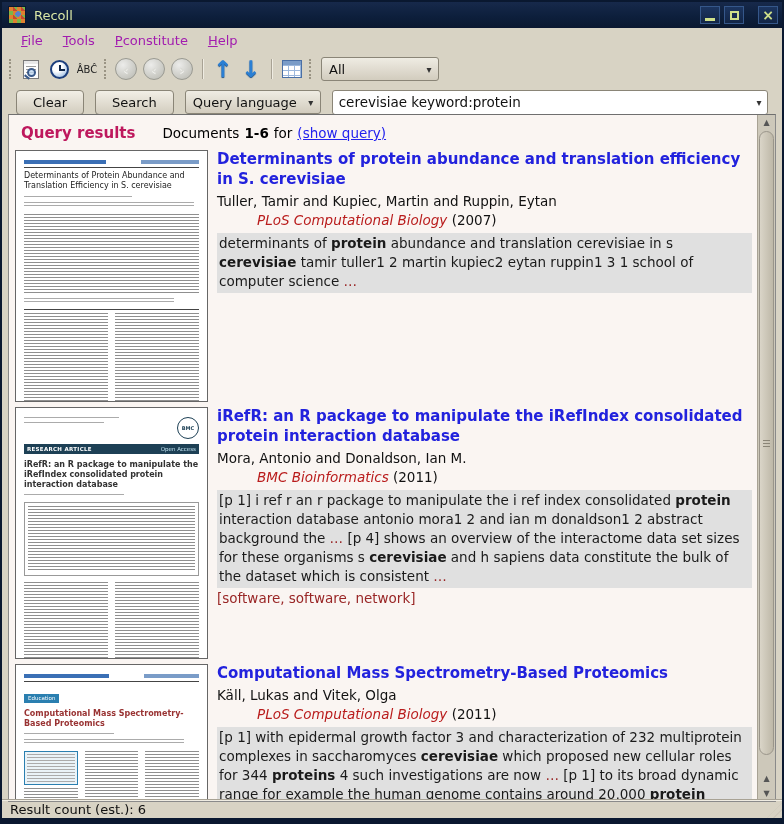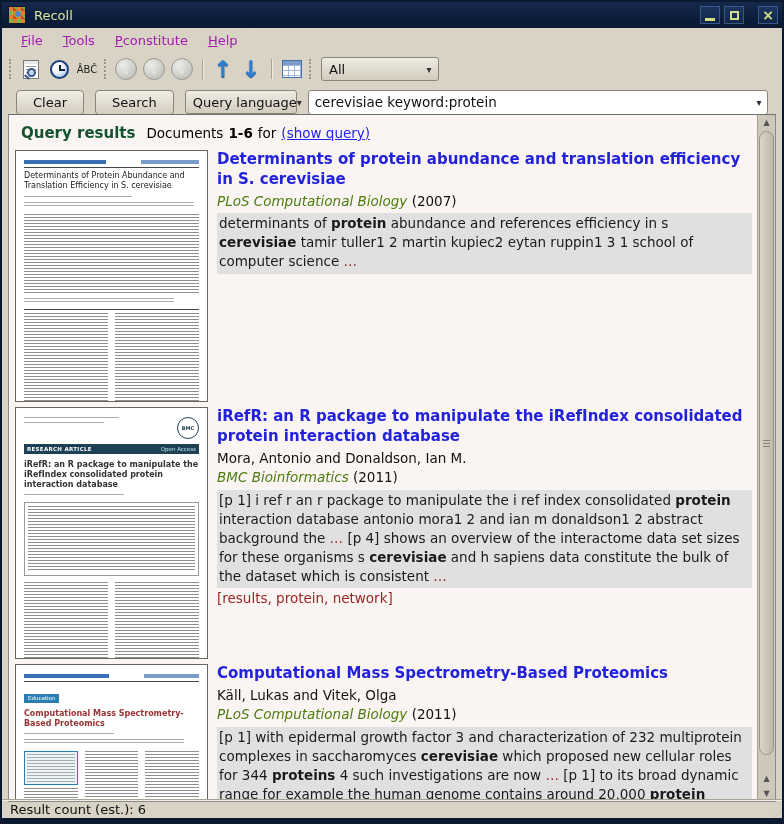--- a/index.html
+++ b/index.html
@@ -93,50 +93,50 @@
   .filter-combo { width:118px; margin-left:4px; }
 
   
   .searchrow { height:32px; display:flex; align-items:center; padding:0 14px 0 14px; gap:11px; }
   .push-btn {
     height:25px; padding:0 16px; font-size:13px; color:#111;
     background:linear-gradient(180deg,#f2efe6,#d2ccbe);
     border:1px solid #8a8577; border-radius:4px;
     display:flex; align-items:center; justify-content:center; font-family:inherit;text-align:right;
   }
-  .mode-combo { width:112px; }
+  .mode-combo { width:136px; }
   .search-combo { flex:1; height:25px; background:#ffffff; border:1px solid #8a8577;
     border-radius:3px; display:flex; align-items:center; }
   .search-combo input { flex:1; border:none; outline:none; background:transparent;
     font-family:inherit; font-size:13.5px; color:#111; padding:0 6px; }
   .search-combo .combo-arrow { width:16px; font-size:10px; color:#333; text-align:center; }
 
   
   .results-panel {
     position:absolute; left:6px; right:6px; top:112px; height:688px;
     background:#faf5f2; border:1px solid #8a8a8a; border-top-color:#6f6f6f;
     overflow:hidden;
   }
   .results-inner { position:absolute; left:0; top:0; right:19px; bottom:0; overflow:hidden; padding:4px 4px 0 6px; }
 
   .results-header { padding:5px 4px 8px 6px; display:flex; align-items:baseline; gap:5px; }
-  .rh-title { font-size:15px; font-weight:bold; color:#14532d; margin-right:6px; }
+  .rh-title { font-size:15px; font-weight:bold; color:#be185d; margin-right:22px; }
   .rh-text { font-size:13.5px; color:#000; }
   .rh-range { font-weight:bold; }
   .rh-link { font-size:13.5px; color:#2222ee; text-decoration:underline; }
 
   .result-row { display:flex; gap:8px; margin-bottom:5px; }
   .thumb-wrap { flex:0 0 194px; }
   .thumb { width:193px; height:252px; background:#ffffff; border:1px solid #666; overflow:hidden; padding:9px 8px; position:relative; }
 
   .result-text { flex:1; min-width:0; padding-top:0; }
   .r-title { font-size:15px; font-weight:bold; color:#2222dd; line-height:1.32; margin-bottom:3px; }
   .r-authors { font-size:13.5px; color:#111; line-height:1.3; margin-bottom:2px; }
   .r-journal-line { font-size:13.5px; line-height:1.3; margin-bottom:3px; }
-  .r-journal { color:#4d7c0f; font-style:italic; }
+  .r-journal { color:#b91c1c; font-style:italic;margin-left:40px; }
   .r-year { color:#111; }
   .r-snippet { background:#e0e0e0; font-size:13.5px; color:#1a1a1a; line-height:1.42; padding:1px 4px 2px 2px; }
   .r-keywords { font-size:13.5px; color:#992626; margin-top:2px; }
 
   
   .tl { background-image:repeating-linear-gradient(180deg,#8f8f8f 0 1px,transparent 1px 3px); }
   .tl-light { background-image:repeating-linear-gradient(180deg,#ababab 0 1px,transparent 1px 3px); }
   .t-row { display:flex; justify-content:space-between; align-items:flex-start; }
   .t-cols { display:flex; gap:7px; }
   .t-title { font-size:8px; line-height:1.25; color:#222; font-weight:500; }
@@ -275,25 +275,26 @@
           <div class="t-rule" style="margin-top:5px"></div>
           <div class="t-cols" style="margin-top:3px">
             <div class="tl" style="width:85px;height:92px"></div>
             <div class="tl" style="width:85px;height:92px"></div>
           </div>
 
         </div>
       </div>
       <div class="result-text">
         <div class="r-title"><span>Determinants of protein abundance and translation efficiency in </span><span style="">S. cerevisiae</span></div>
+        <div class="r-authors">Tuller, Tamir and Kupiec, Martin and Ruppin, Eytan</div>
         <div class="r-journal-line">
           <span class="r-journal">PLoS Computational Biology</span>
           <span class="r-year">(2007)</span>
         </div>
-        <div class="r-snippet"><span>determinants of </span><span style="font-weight: bold;">protein</span><span> abundance and references efficiency in s </span><span style="font-weight: bold;">cerevisiae</span><span> tamir tuller1 2 martin kupiec2 eytan ruppin1 3 1 school of computer science </span><span style="color: rgb(153, 38, 38);"> … </span></div>
+        <div class="r-snippet"><span>determinants of </span><span style="font-weight: bold;">protein</span><span> abundance and translation cerevisiae in s </span><span style="font-weight: bold;">cerevisiae</span><span> tamir tuller1 2 martin kupiec2 eytan ruppin1 3 1 school of computer science </span><span style="color: rgb(153, 38, 38);"> … </span></div>
       </div>
     </div>
 
     <div class="result-row">
       <div class="thumb-wrap">
         <div class="thumb">
           <div class="t-row">
             <div>
               <div class="tl-light" style="width:95px;height:3px"></div>
               <div class="tl-light" style="width:80px;height:3px;margin-top:2px"></div>
@@ -317,21 +318,21 @@
         </div>
       </div>
       <div class="result-text">
         <div class="r-title"><span>iRefR: an R package to manipulate the iRefIndex consolidated protein interaction database</span></div>
         <div class="r-authors">Mora, Antonio and Donaldson, Ian M.</div>
         <div class="r-journal-line">
           <span class="r-journal">BMC Bioinformatics</span>
           <span class="r-year">(2011)</span>
         </div>
         <div class="r-snippet"><span>[p 1] i ref r an r package to manipulate the i ref index consolidated </span><span style="font-weight: bold;">protein</span><span> interaction database antonio mora1 2 and ian m donaldson1 2 abstract background the </span><span style="color: rgb(153, 38, 38);"> … </span><span> [p 4] shows an overview of the interactome data set sizes for these organisms s </span><span style="font-weight: bold;">cerevisiae</span><span> and h sapiens data constitute the bulk of the dataset which is consistent </span><span style="color: rgb(153, 38, 38);"> …</span></div>
-        <div class="r-keywords">[results, protein, network]</div>
+        <div class="r-keywords">[software, software, network]</div>
       </div>
     </div>
 
     <div class="result-row">
       <div class="thumb-wrap">
         <div class="thumb">
           <div class="t-row">
             <div class="tl-light" style="width:85px;height:4px;background-image:repeating-linear-gradient(180deg,#3a6fb5 0 4px,transparent 4px)"></div>
             <div style="width:55px;height:4px;background:#7a9cc8"></div>
           </div>

